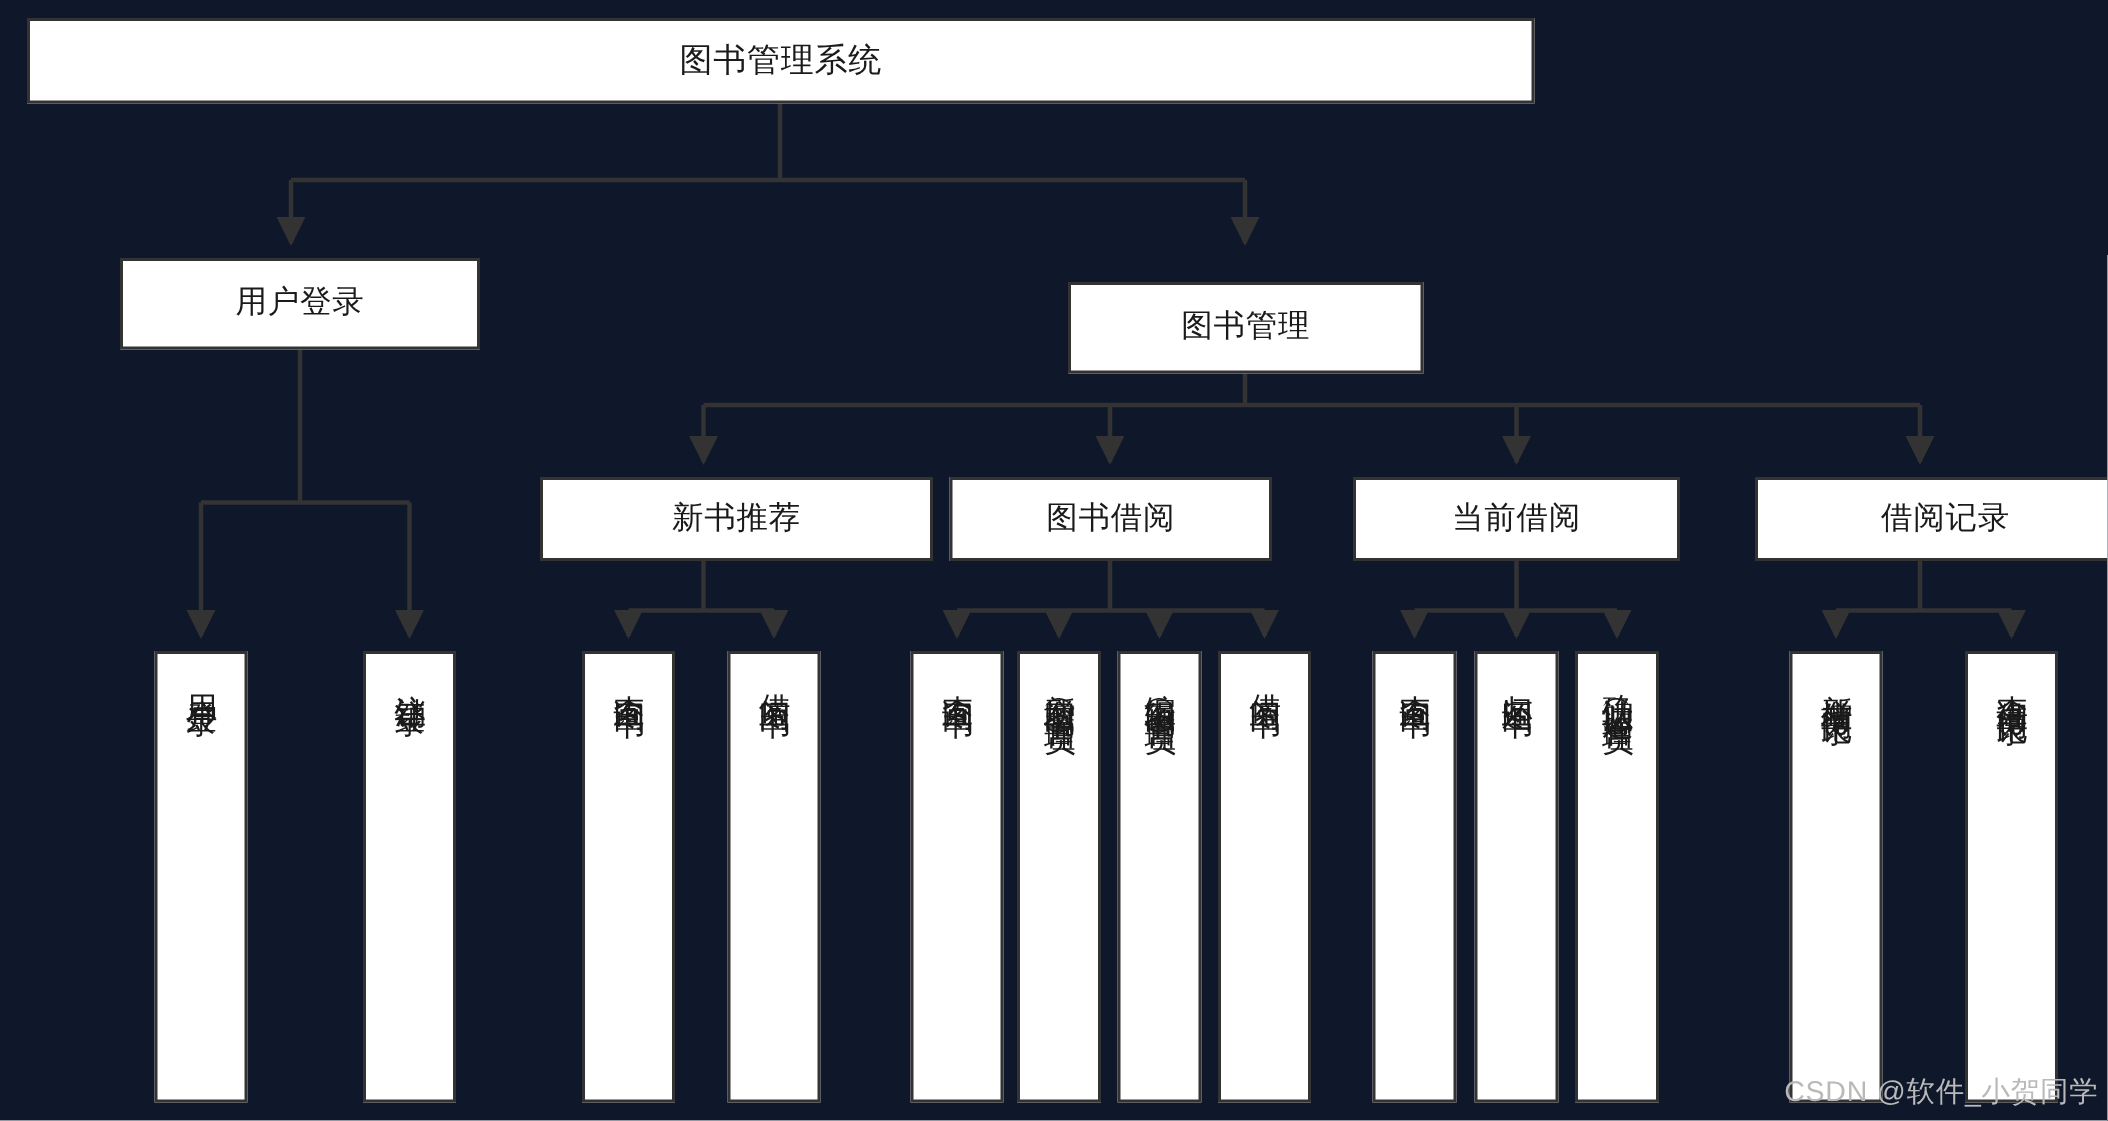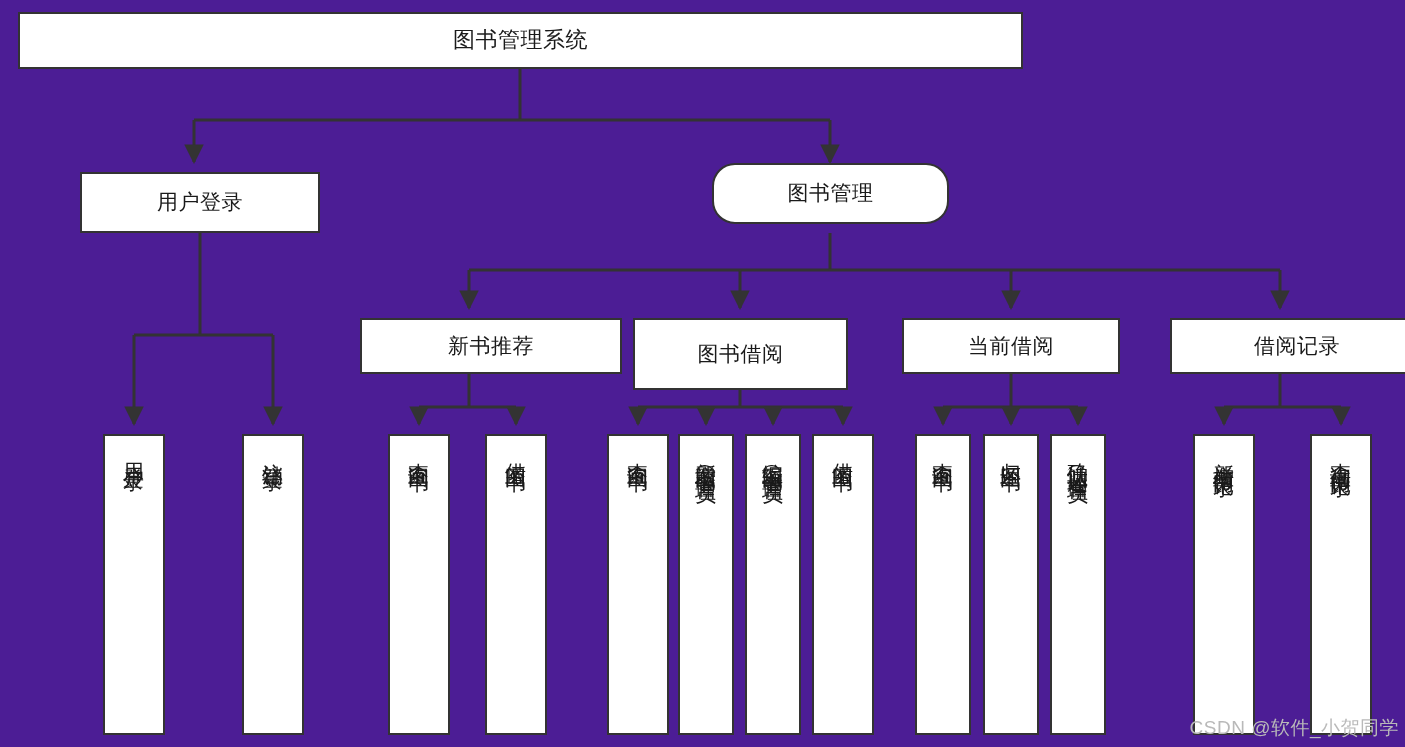--- a/index.html
+++ b/index.html
@@ -8,21 +8,21 @@
     padding: 0;
     background: #ffffff;
   }
   body {
     font-family: "Liberation Sans", "DejaVu Sans", sans-serif;
   }
   #diagram-root {
     position: relative;
     width: 1405px;
     height: 747px;
-    background: #4c1d95;
+    background: #0f172a;
     overflow: hidden;
   }
   #wires {
     position: absolute;
     left: 0;
     top: 0;
     width: 1405px;
     height: 747px;
     pointer-events: none;
   }
@@ -125,28 +125,28 @@
     </g>
   </svg>
 
   <div class="node root horiz" style="left:18px; top:12px; width:1005px; height:57px;">
     <span class="label">图书管理系统</span>
   </div>
 
   <div class="node horiz" style="left:80px; top:172px; width:240px; height:61px;">
     <span class="label">用户登录</span>
   </div>
-  <div class="node horiz" style="left:712px; top:163px; width:237px; height:61px;border-radius:23px;">
+  <div class="node horiz" style="left:712px; top:188px; width:237px; height:61px;">
     <span class="label">图书管理</span>
   </div>
 
   <div class="node horiz" style="left:360px; top:318px; width:262px; height:56px;">
     <span class="label">新书推荐</span>
   </div>
-  <div class="node horiz" style="left:633px; top:318px; width:215px; height:72px;">
+  <div class="node horiz" style="left:633px; top:318px; width:215px; height:56px;">
     <span class="label">图书借阅</span>
   </div>
   <div class="node horiz" style="left:902px; top:318px; width:218px; height:56px;">
     <span class="label">当前借阅</span>
   </div>
   <div class="node horiz" style="left:1170px; top:318px; width:254px; height:56px;">
     <span class="label">借阅记录</span>
   </div>
 
   <div class="node vert" style="left:103px; top:434px; width:62px; height:301px;">

